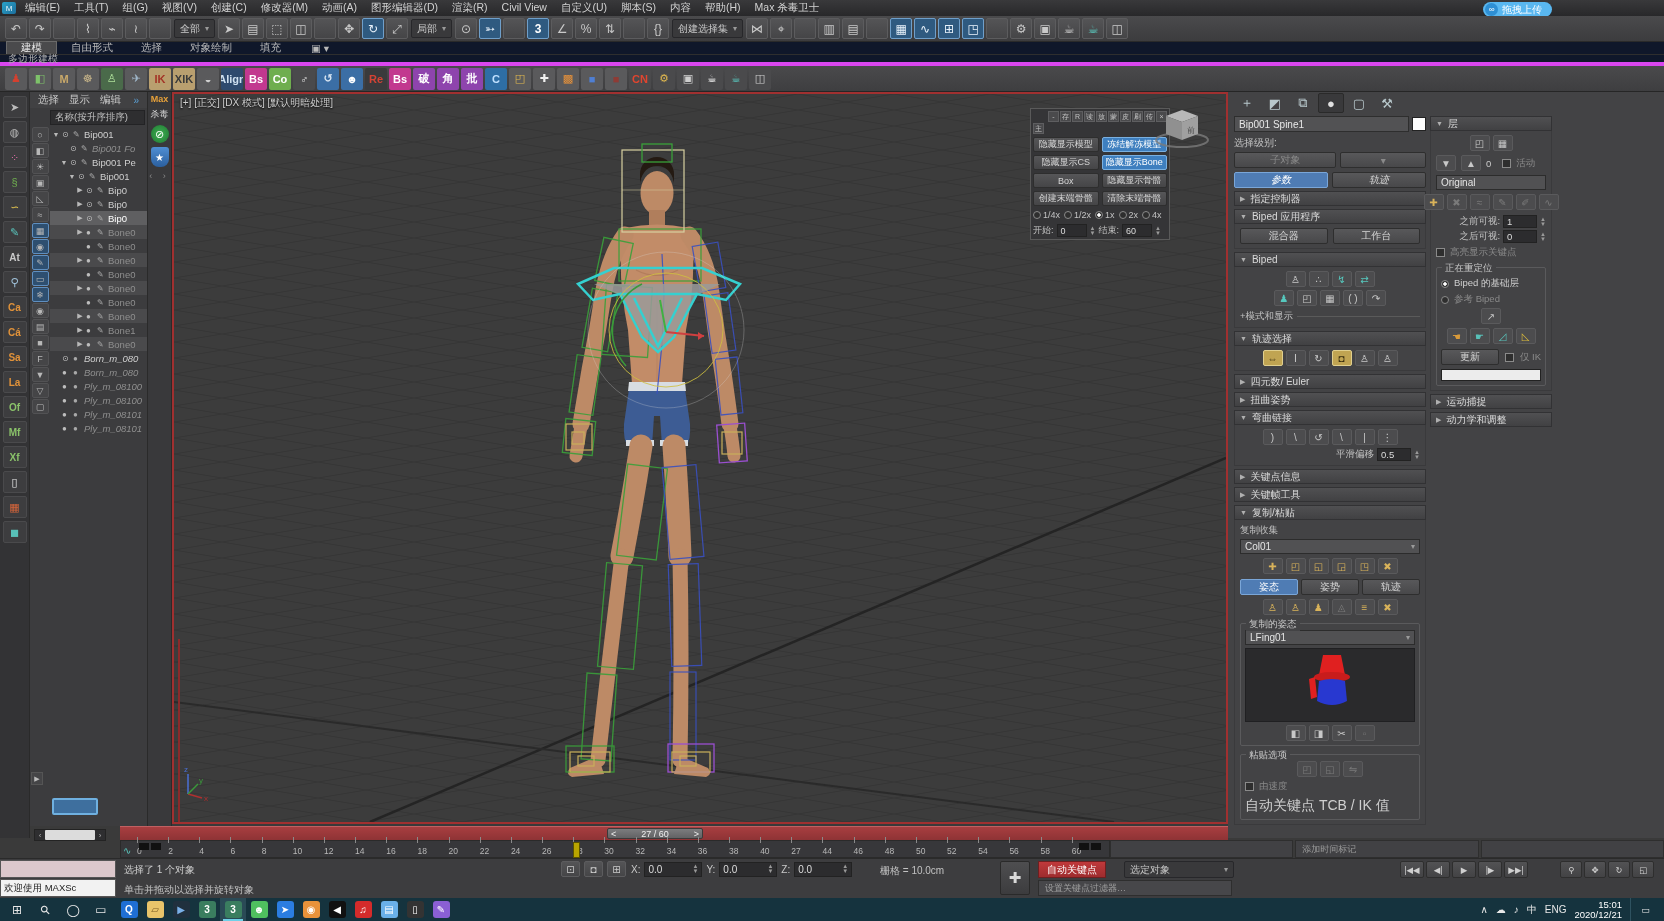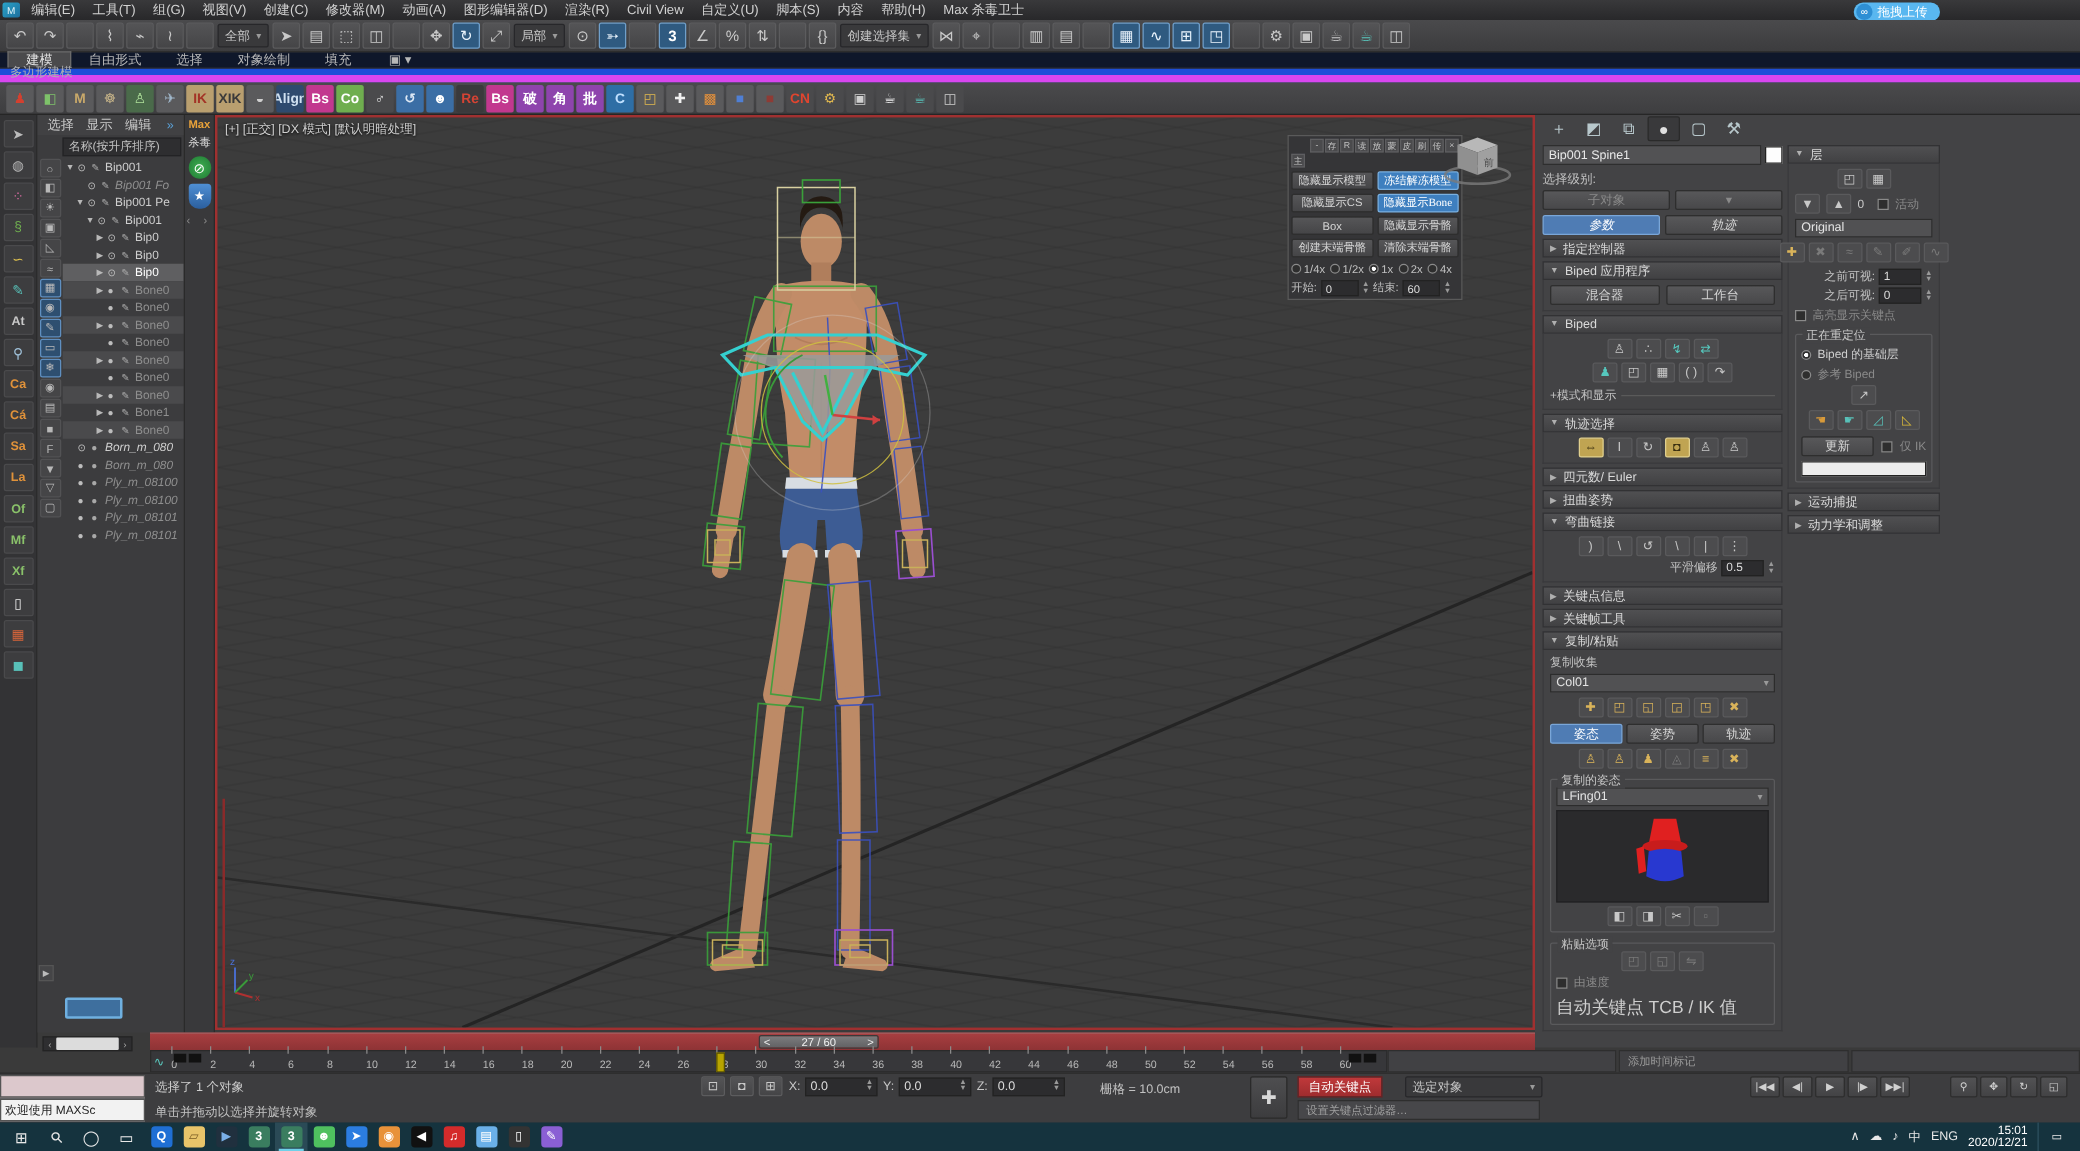--- a/index.html
+++ b/index.html
@@ -20,21 +20,21 @@
   .ib{width:22px;height:21px;background:linear-gradient(#545456,#454547);border:1px solid #5c5c5e;border-radius:2px;color:#c9c9c9;font-size:12px;display:flex;align-items:center;justify-content:center;margin:0 1px;flex:none;}
   .ib.on{background:#2f5a80;border-color:#6f9fca;color:#e8f2fb;}
   .ib.on2{background:#2f5a80;border-color:#6f9fca;color:#fff;font-weight:bold;}
   .ib.teal{color:#5ac8be;}
   .dd{height:19px;background:#39393b;border:1px solid #27272a;border-radius:2px;color:#c9c9c9;font-size:10px;display:flex;align-items:center;gap:5px;padding:0 5px;margin:0 2px;white-space:nowrap;}
   .dd .car{font-size:8px;color:#9a9a9a;}
 
   .ribtabs{left:0;top:42px;width:1664px;height:13px;background:#0f172a;display:flex;align-items:flex-end;gap:2px;padding-left:6px;border-bottom:1px solid #2e2e2e;}
   .rtab{padding:0 14px;font-size:10.5px;color:#b8b8b8;height:13px;display:flex;align-items:center;}
   .rtab.active{background:#4a4a4c;border:1px solid #6a6a6a;border-bottom:none;color:#e4e4e4;}
-  .ribstrip{left:0;top:55px;width:1664px;height:11px;background:#1d4ed8;color:#b0b0b0;font-size:10px;display:flex;align-items:center;padding-left:8px;border-bottom:6px solid #d946ef;}
+  .ribstrip{left:0;top:55px;width:1664px;height:11px;background:#0f172a;color:#b0b0b0;font-size:10px;display:flex;align-items:center;padding-left:8px;border-bottom:4px solid #d946ef;}
 
   .plugbar{left:0;top:66px;width:1664px;height:26px;background:linear-gradient(#4a4a4c,#3e3e40);border-bottom:1px solid #262626;display:flex;align-items:center;padding-left:4px;}
   .pib{width:22px;height:22px;border-radius:2px;margin:0 1px;display:flex;align-items:center;justify-content:center;font-size:11px;font-weight:bold;flex:none;overflow:hidden;}
 
   
   .lefttb{left:0;top:92px;width:30px;height:746px;background:#333335;border-right:1px solid #2a2a2a;display:flex;flex-direction:column;align-items:center;padding-top:4px;gap:3px;}
   .lib{width:24px;height:22px;background:#3d3d3f;border:1px solid #4a4a4c;border-radius:2px;display:flex;align-items:center;justify-content:center;font-size:11px;flex:none;}
   .lib.txt{font-size:10px;font-weight:bold;}
 
   
@@ -72,21 +72,21 @@
 
   
   .viewport{left:172px;top:92px;width:1056px;height:732px;border:2px solid #a03030;background:#3c3c3c;overflow:hidden;}
   .vplabel{left:6px;top:2px;color:#cfcfcf;font-size:10px;text-shadow:0 1px 2px #000;z-index:5;}
   
   .ovl{left:856px;top:14px;width:140px;background:#353537;border:1px solid #5a5a5a;padding:2px;z-index:6;}
   .ovl-mini{display:flex;gap:1px;justify-content:flex-end;flex-wrap:wrap;}
   .omb{width:11px;height:11px;background:#4a4a4c;border:1px solid #5e5e60;color:#c2c2c2;font-size:7px;display:flex;align-items:center;justify-content:center;flex:none;}
   .ovl-grid{display:grid;grid-template-columns:1fr 1fr;gap:3px;margin-top:3px;}
   .ob{height:15px;background:linear-gradient(#565658,#454547);border:1px solid #2e2e2e;border-radius:2px;color:#d6d6d6;font-size:9px;display:flex;align-items:center;justify-content:center;white-space:nowrap;}
-  .ob.on{background:#3e7fbf;border-color:#7ab0e0;color:#fff;font-family:Liberation Serif, serif;}
+  .ob.on{background:#3e7fbf;border-color:#7ab0e0;color:#fff;}
   .ovl-radios{display:flex;align-items:center;gap:4px;margin-top:4px;color:#c2c2c2;font-size:9px;}
   .rdot{width:8px;height:8px;border-radius:50%;border:1px solid #8a8a8a;background:#2e2e2e;flex:none;}
   .rdot.sel{background:radial-gradient(#fff 0 35%,#2e2e2e 45%);}
   .ovl-range{display:flex;align-items:center;gap:3px;margin-top:4px;color:#c2c2c2;font-size:9px;}
   .ofield{background:#2c2c2e;border:1px solid #222;color:#ddd;padding:0 3px;min-width:30px;height:13px;display:flex;align-items:center;}
   .spn{color:#9a9a9a;font-size:6px;line-height:5px;display:flex;flex-direction:column;}
   
   .vcube{right:16px;top:6px;width:56px;height:52px;z-index:6;}
 
   
@@ -1001,21 +1001,21 @@
         <div class="tick">22</div>
         <div class="tick">24</div>
         <div class="tick">26</div>
         <div class="tick">28</div>
         <div class="tick">30</div>
         <div class="tick">32</div>
         <div class="tick">34</div>
         <div class="tick">36</div>
         <div class="tick">38</div>
         <div class="tick">40</div>
-        <div class="tick">42</div>
+        <div class="tick">27</div>
         <div class="tick">44</div>
         <div class="tick">46</div>
         <div class="tick">48</div>
         <div class="tick">50</div>
         <div class="tick">52</div>
         <div class="tick">54</div>
         <div class="tick">56</div>
         <div class="tick">58</div>
         <div class="tick">60</div>
     </div>

